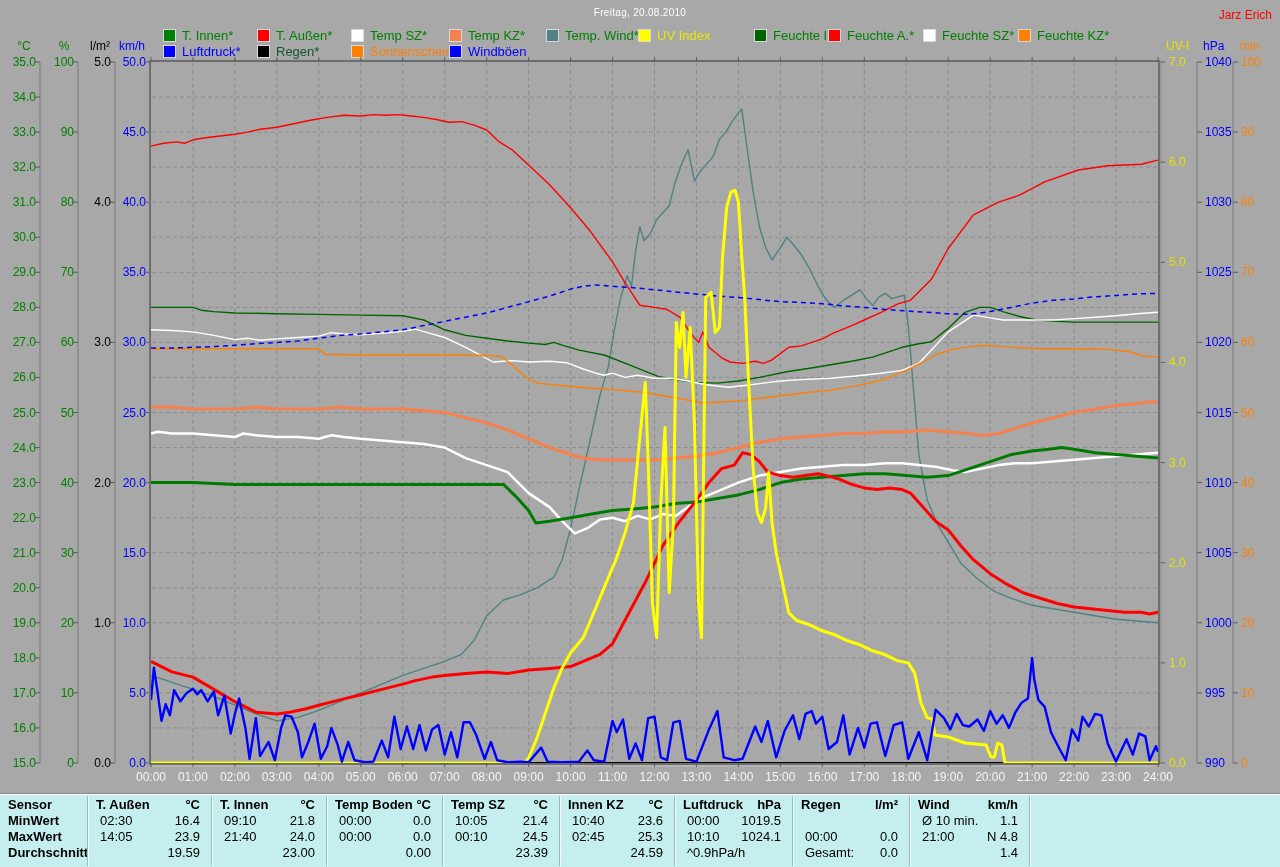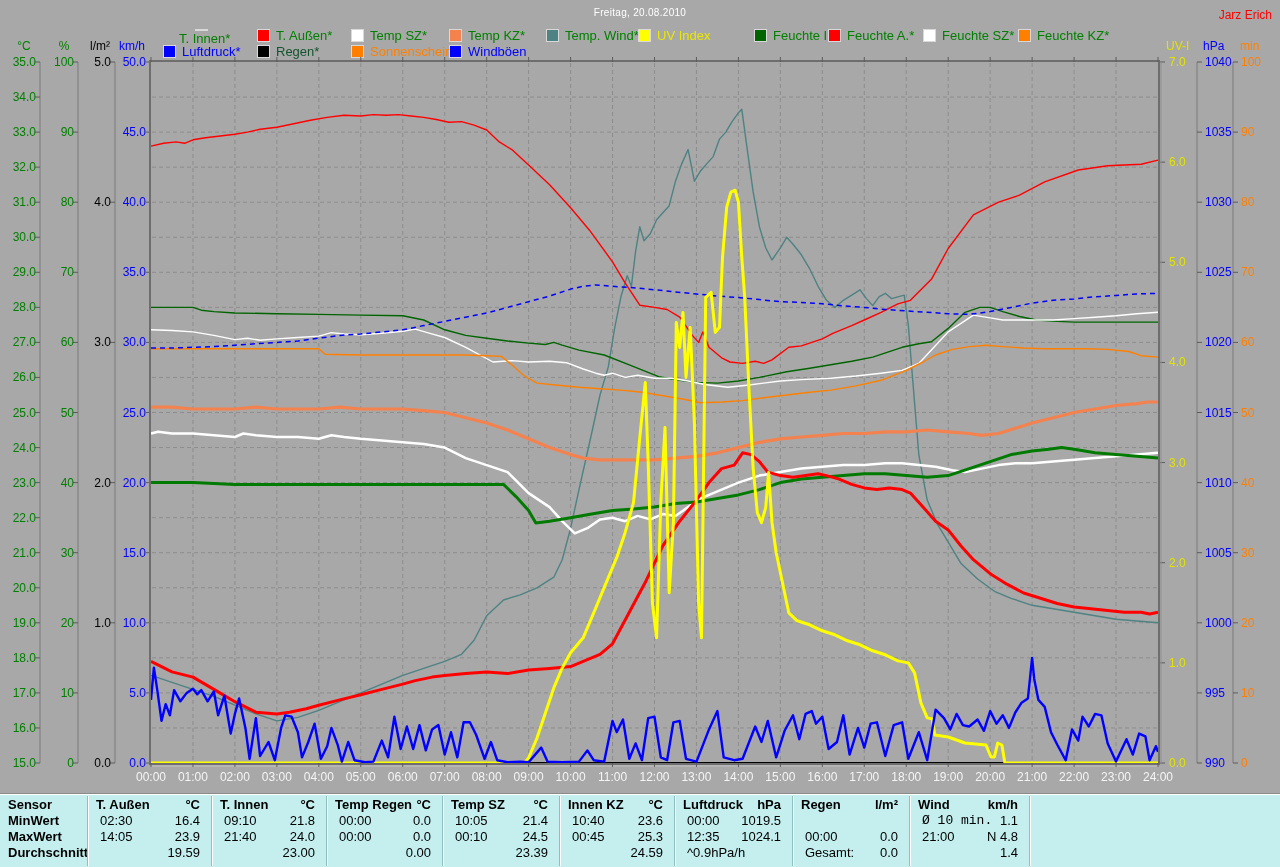--- a/index.html
+++ b/index.html
@@ -18,21 +18,21 @@
   .tcell{position:absolute;white-space:nowrap;line-height:14px;}
   .tbold{font-weight:bold;}
   .tsep{position:absolute;top:2px;bottom:2px;width:0;border-left:1px solid #8fbfbf;border-right:1px solid #ffffff;}
 </style>
 </head>
 <body>
 
 <div id="title">Freitag, 20.08.2010</div>
 <div id="user">Jarz Erich</div>
 <div id="legend">
-    <div class="legend-item" style="left: 179px; top: 29px; flex-direction: column;">
+    <div class="legend-item" style="left: 163px; top: 29px;">
       <span class="swatch" style="background: rgb(0, 128, 0);"></span>
       <span style="color: rgb(0, 128, 0);">T. Innen*</span>
     </div>
     <div class="legend-item" style="left: 257px; top: 29px;">
       <span class="swatch" style="background: rgb(255, 0, 0);"></span>
       <span style="color: rgb(0, 128, 0);">T. Außen*</span>
     </div>
     <div class="legend-item" style="left: 351px; top: 29px;">
       <span class="swatch" style="background: rgb(255, 255, 255);"></span>
       <span style="color: rgb(0, 128, 0);">Temp SZ*</span>
@@ -403,61 +403,61 @@
     <div class="tcell" style="top: 52px; left: 80px; width: 120px; text-align: right;">19.59</div>
     <div class="tsep" style="left: 211px;"></div>
     <div class="tcell tbold" style="top: 4px; left: 220px;">T. Innen</div>
     <div class="tcell tbold" style="top: 4px; left: 195px; width: 120px; text-align: right;">°C</div>
     <div class="tcell" style="top: 20px; left: 224px;">09:10</div>
     <div class="tcell" style="top: 20px; left: 195px; width: 120px; text-align: right;">21.8</div>
     <div class="tcell" style="top: 36px; left: 224px;">21:40</div>
     <div class="tcell" style="top: 36px; left: 195px; width: 120px; text-align: right;">24.0</div>
     <div class="tcell" style="top: 52px; left: 195px; width: 120px; text-align: right;">23.00</div>
     <div class="tsep" style="left: 326px;"></div>
-    <div class="tcell tbold" style="top: 4px; left: 335px;">Temp Regen</div>
+    <div class="tcell tbold" style="top: 4px; left: 335px;">Temp Boden</div>
     <div class="tcell tbold" style="top: 4px; left: 311px; width: 120px; text-align: right;">°C</div>
     <div class="tcell" style="top: 20px; left: 339px;">00:00</div>
     <div class="tcell" style="top: 20px; left: 311px; width: 120px; text-align: right;">0.0</div>
     <div class="tcell" style="top: 36px; left: 339px;">00:00</div>
     <div class="tcell" style="top: 36px; left: 311px; width: 120px; text-align: right;">0.0</div>
     <div class="tcell" style="top: 52px; left: 311px; width: 120px; text-align: right;">0.00</div>
     <div class="tsep" style="left: 442px;"></div>
     <div class="tcell tbold" style="top: 4px; left: 451px;">Temp SZ</div>
     <div class="tcell tbold" style="top: 4px; left: 428px; width: 120px; text-align: right;">°C</div>
     <div class="tcell" style="top: 20px; left: 455px;">10:05</div>
     <div class="tcell" style="top: 20px; left: 428px; width: 120px; text-align: right;">21.4</div>
     <div class="tcell" style="top: 36px; left: 455px;">00:10</div>
     <div class="tcell" style="top: 36px; left: 428px; width: 120px; text-align: right;">24.5</div>
     <div class="tcell" style="top: 52px; left: 428px; width: 120px; text-align: right;">23.39</div>
     <div class="tsep" style="left: 559px;"></div>
     <div class="tcell tbold" style="top: 4px; left: 568px;">Innen KZ</div>
     <div class="tcell tbold" style="top: 4px; left: 543px; width: 120px; text-align: right;">°C</div>
     <div class="tcell" style="top: 20px; left: 572px;">10:40</div>
     <div class="tcell" style="top: 20px; left: 543px; width: 120px; text-align: right;">23.6</div>
-    <div class="tcell" style="top: 36px; left: 572px;">00:45</div>
+    <div class="tcell" style="top: 36px; left: 572px;">02:45</div>
     <div class="tcell" style="top: 36px; left: 543px; width: 120px; text-align: right;">25.3</div>
     <div class="tcell" style="top: 52px; left: 543px; width: 120px; text-align: right;">24.59</div>
     <div class="tsep" style="left: 674px;"></div>
     <div class="tcell tbold" style="top: 4px; left: 683px; text-align: right;">Luftdruck</div>
     <div class="tcell tbold" style="top: 4px; left: 661px; width: 120px; text-align: right;">hPa</div>
     <div class="tcell" style="top: 20px; left: 687px;">00:00</div>
     <div class="tcell" style="top: 20px; left: 661px; width: 120px; text-align: right;">1019.5</div>
-    <div class="tcell" style="top: 36px; left: 687px;">12:35</div>
+    <div class="tcell" style="top: 36px; left: 687px;">10:10</div>
     <div class="tcell" style="top: 36px; left: 661px; width: 120px; text-align: right;">1024.1</div>
     <div class="tcell" style="top: 52px; left: 687px;">^0.9hPa/h</div>
     <div class="tcell" style="top: 52px; left: 661px; width: 120px; text-align: right; margin-top: 31px;">1022.2</div>
     <div class="tsep" style="left: 792px;"></div>
     <div class="tcell tbold" style="top: 4px; left: 801px;">Regen</div>
     <div class="tcell tbold" style="top: 4px; left: 778px; width: 120px; text-align: right;">l/m²</div>
     <div class="tcell" style="top: 36px; left: 805px;">00:00</div>
     <div class="tcell" style="top: 36px; left: 778px; width: 120px; text-align: right;">0.0</div>
     <div class="tcell" style="top: 52px; left: 805px;">Gesamt:</div>
     <div class="tcell" style="top: 52px; left: 778px; width: 120px; text-align: right;">0.0</div>
     <div class="tsep" style="left: 909px;"></div>
     <div class="tcell tbold" style="top: 4px; left: 918px;">Wind</div>
     <div class="tcell tbold" style="top: 4px; left: 898px; width: 120px; text-align: right;">km/h</div>
-    <div class="tcell" style="top: 20px; left: 922px; font-family: Liberation Mono, monospace;">Ø 10 min.</div>
+    <div class="tcell" style="top: 20px; left: 922px;">Ø 10 min.</div>
     <div class="tcell" style="top: 20px; left: 898px; width: 120px; text-align: right;">1.1</div>
     <div class="tcell" style="top: 36px; left: 922px;">21:00</div>
     <div class="tcell" style="top: 36px; left: 898px; width: 120px; text-align: right;">N 4.8</div>
     <div class="tcell" style="top: 52px; left: 898px; width: 120px; text-align: right;">1.4</div>
     <div class="tsep" style="left: 1029px;"></div>
   </div>
 
 </body></html>

